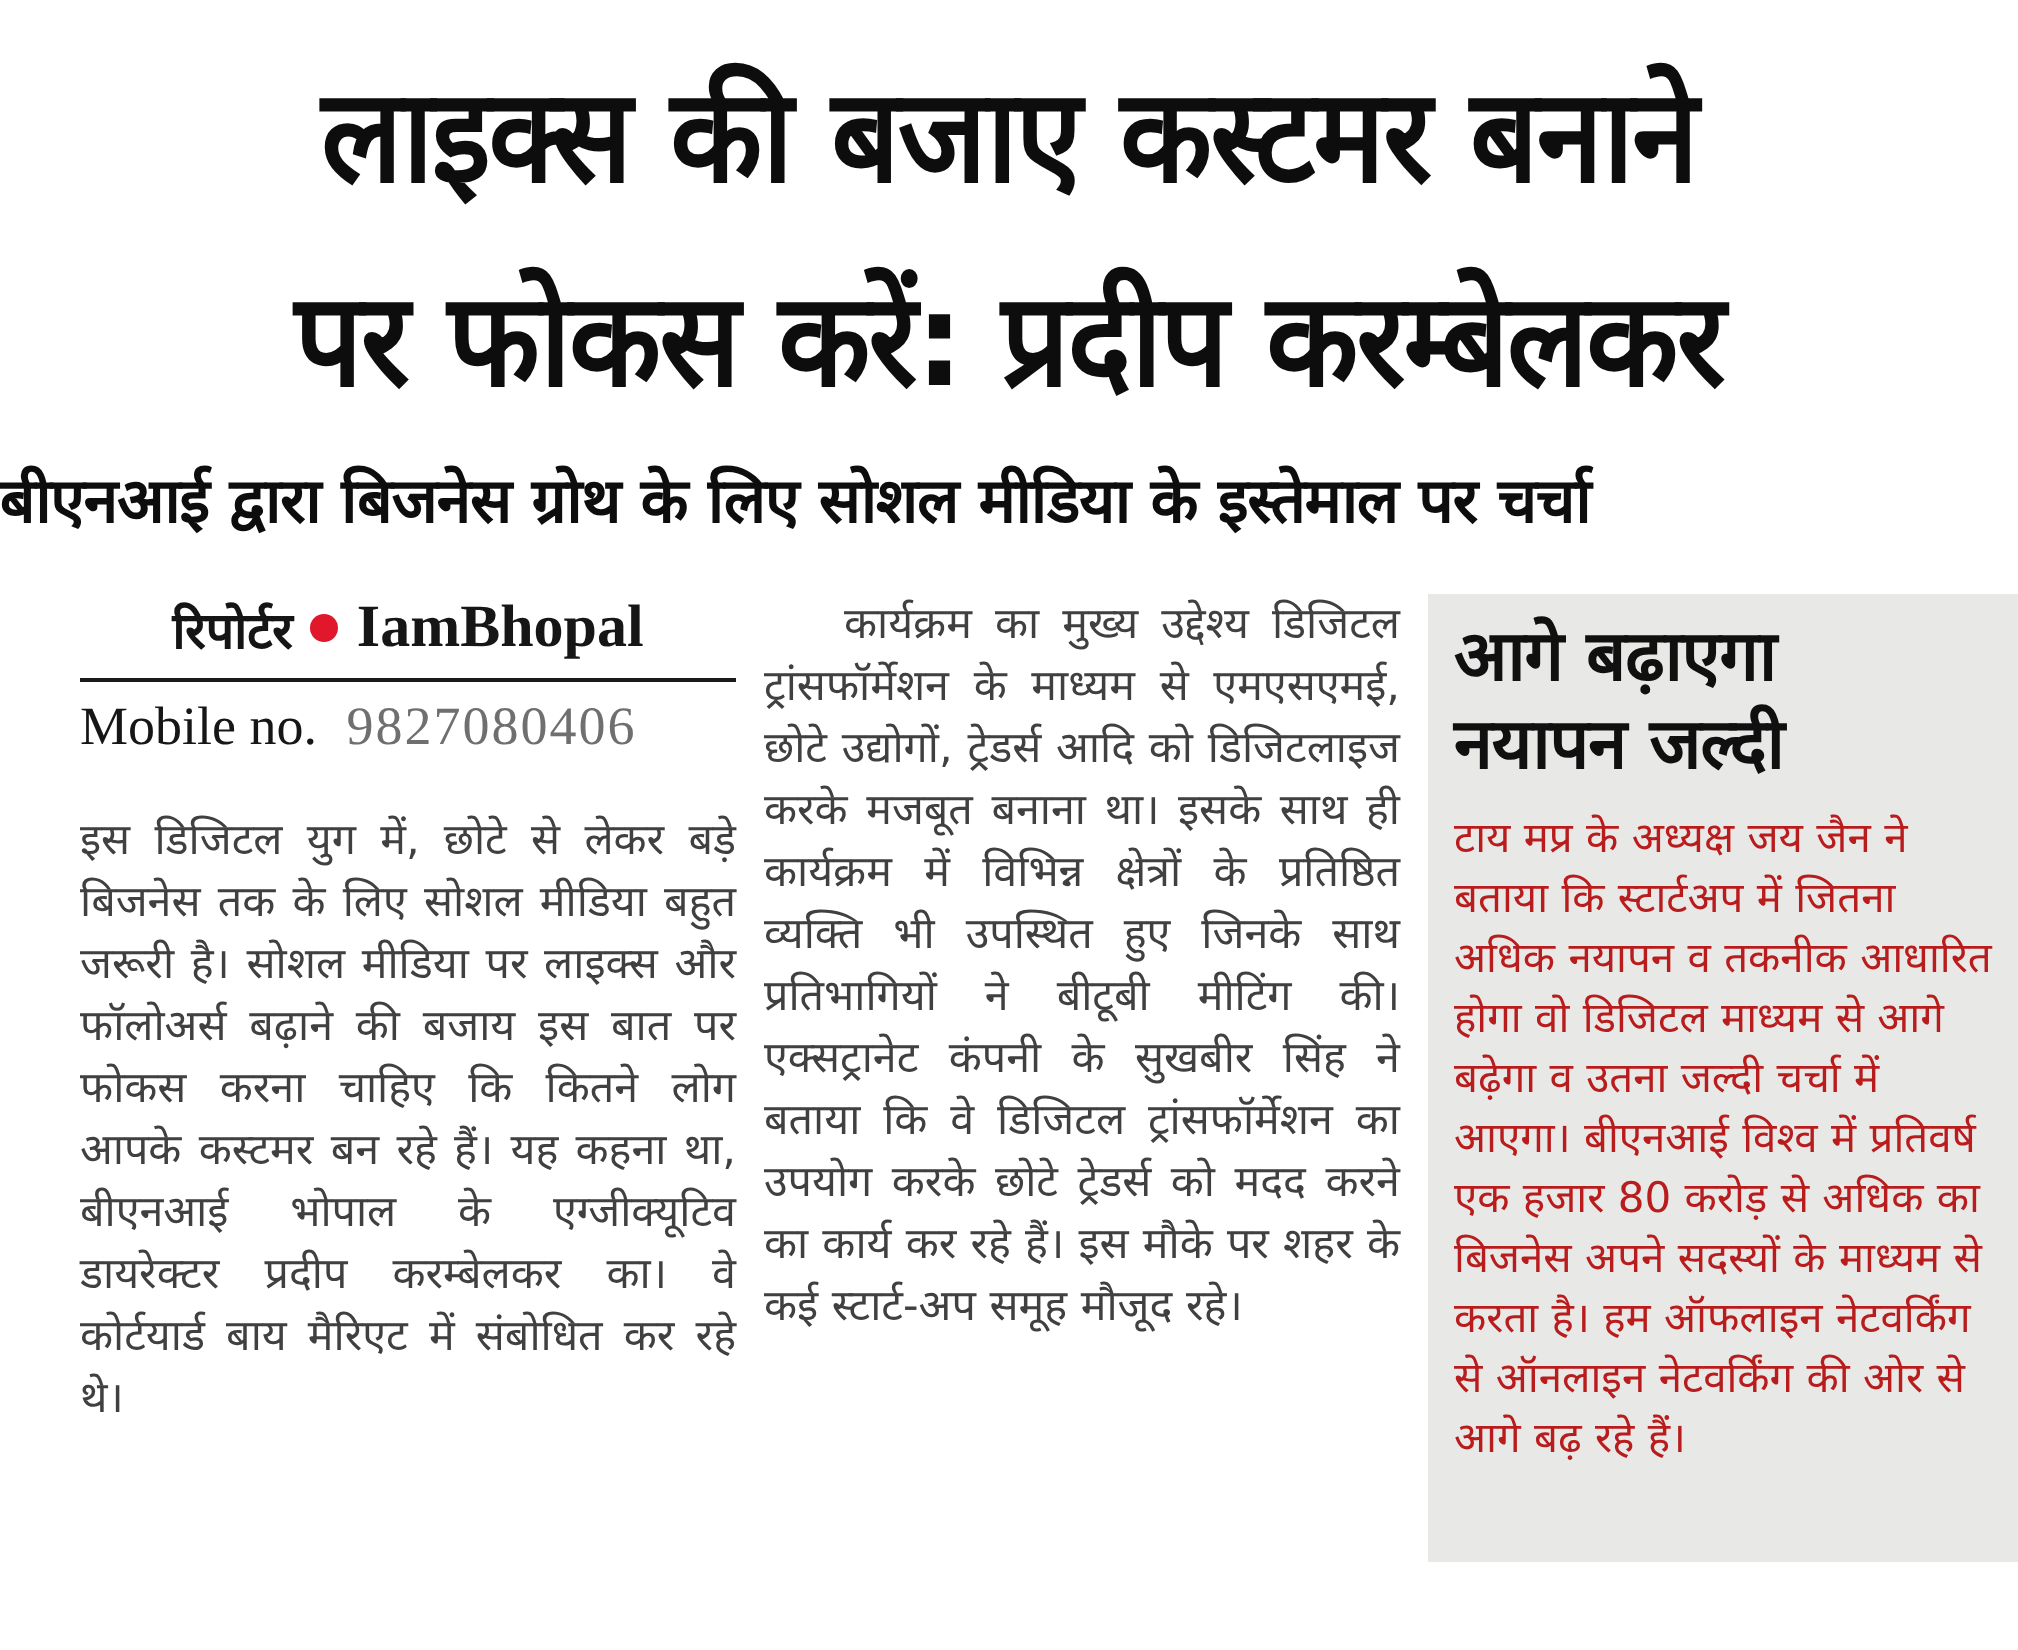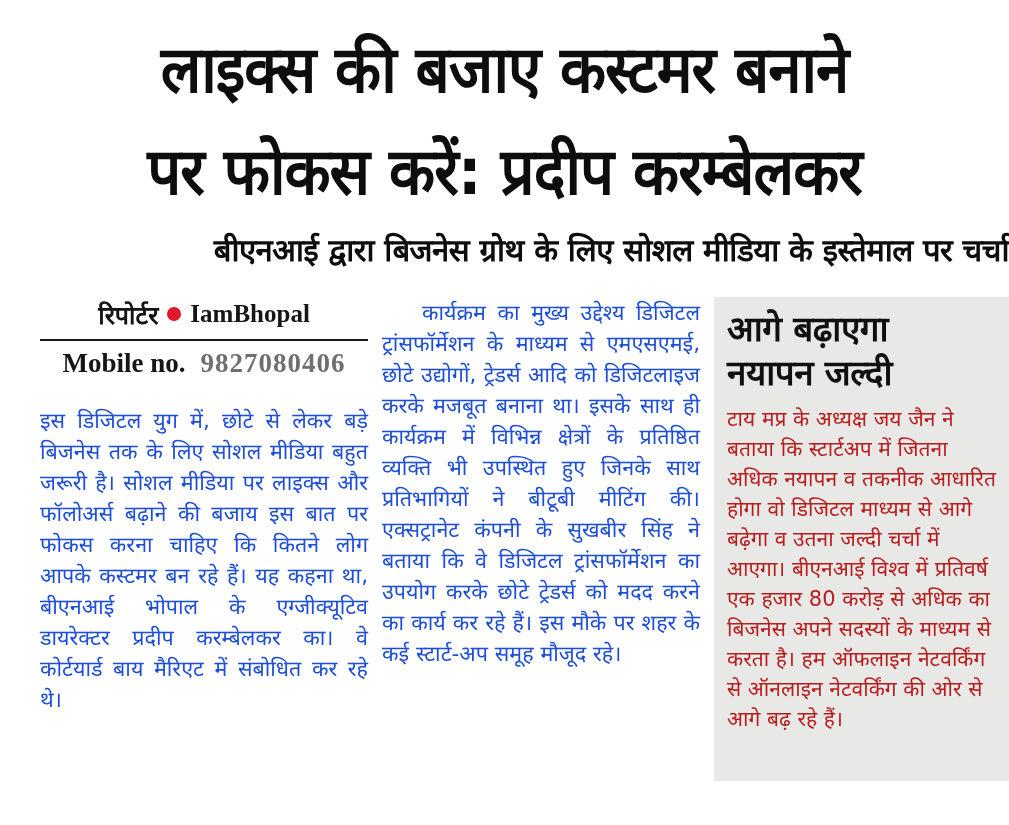--- a/index.html
+++ b/index.html
@@ -26,21 +26,21 @@
     line-height: 102px;
     white-space: nowrap;
     letter-spacing: -1px;
     transform: scaleY(1.08);
     transform-origin: center top;
   }
 
   
   .subheadline {
     margin-top: 10px;
-    text-align: right;
+    text-align: left;
     font-size: 31px;
     font-weight: 700;
     color: #0d0d0d;
     white-space: nowrap;
     letter-spacing: -0.5px;
   }
 
   
   .content {
     display: flex;
@@ -68,40 +68,40 @@
     color: #151515;
   }
   .reporter-bullet {
     width: 14px; height: 14px;
     border-radius: 50%;
     background: #e1182c;
     display: inline-block;
   }
   .reporter-source {
     font-family: "Liberation Serif", "DejaVu Serif", serif;
-    font-size: 25px;
+    font-size: 30px;
     font-weight: 700;
     color: #161616;
   }
   .mobile-row {
     margin-top: 7px;
-    text-align: center;
+    text-align: left;
     font-family: "Liberation Serif", "DejaVu Serif", serif;
     font-size: 27px;
-    font-weight: 700;
+    font-weight: 400;
     white-space: nowrap;
   }
   .mobile-label { color: #161616; }
   .mobile-number { color: #6f6f6f; margin-left: 8px; letter-spacing: 1px; }
 
   
   .body-text {
     font-size: 21.5px;
     line-height: 31px;
-    color: #1d4ed8;
+    color: #404040;
     text-align: justify;
   }
   .col-left .body-text { margin-top: 26px; }
   .col-mid .body-text  { text-indent: 40px; }
 
   
   .sidebar-box {
     background: #e8e8e6;
     padding: 10px 12px 18px 13px;
     min-height: 484px;

